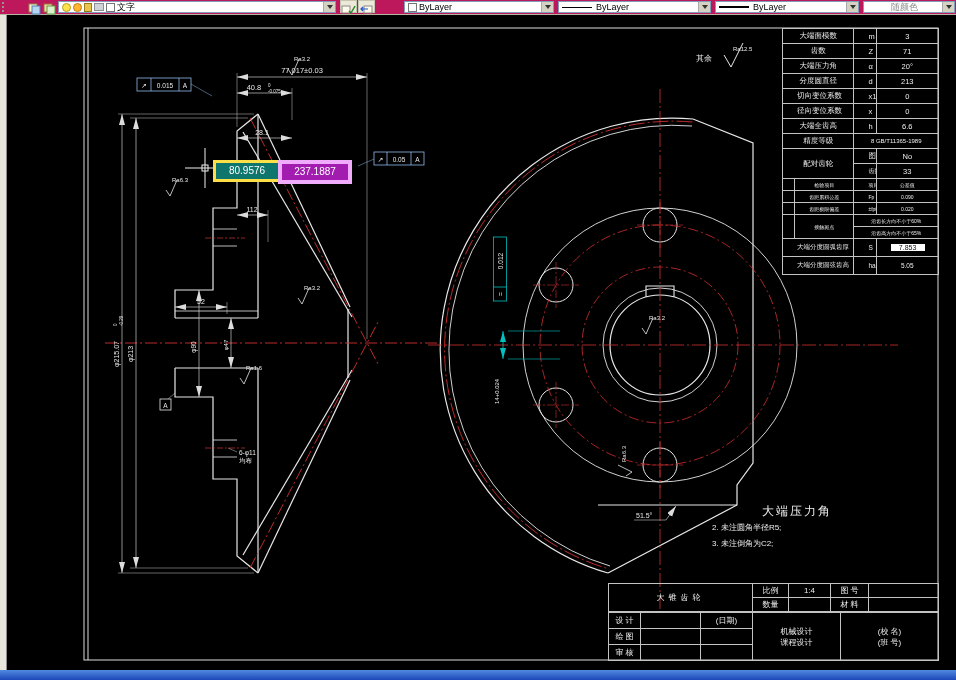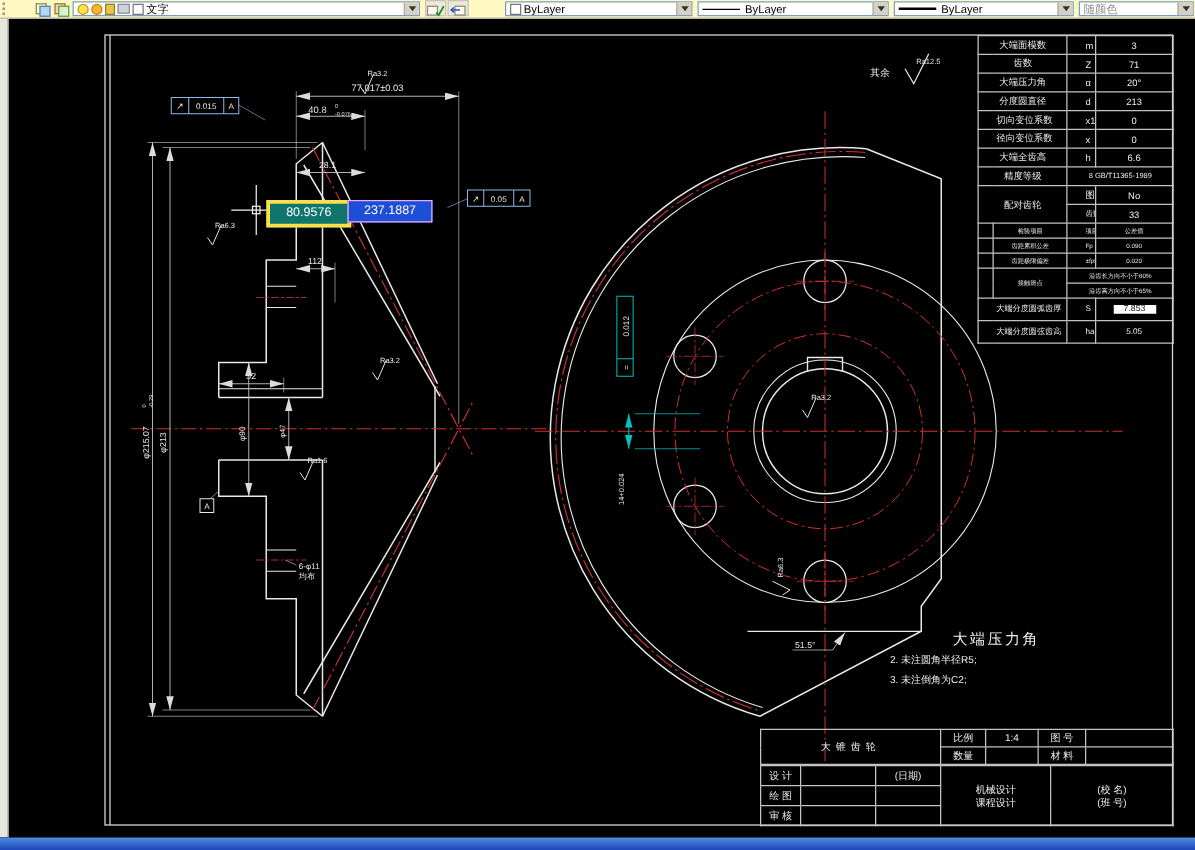--- a/index.html
+++ b/index.html
@@ -1,45 +1,45 @@
 <!DOCTYPE html>
 <html><head>
 <meta charset="utf-8">
 <style>
   html,body{margin:0;padding:0;background:#555;}
   .app{position:relative;width:956px;height:680px;background:#000;overflow:hidden;
        font-family:"Liberation Sans","DejaVu Sans",sans-serif;}
   
-  .toolbar{position:absolute;left:0;top:0;width:956px;height:14px;background:#fef9c3;
+  .toolbar{position:absolute;left:0;top:0;width:956px;height:14px;background:#be185d;
            border-bottom:1px solid #b8b4a2;z-index:30;}
   .grip{position:absolute;left:2px;top:2px;width:3px;height:10px;border-left:2px dotted #9a9684;}
   .tbicon{position:absolute;top:1px;width:14px;height:12px;}
   .tbbtn{position:absolute;top:0;width:17px;height:13px;background:#ece9d8;border:1px solid #c8c4b2;box-sizing:border-box;}
   .combo{position:absolute;top:1px;height:12px;background:#fff;border:1px solid #7f9db9;
          box-sizing:border-box;font-size:9px;line-height:10px;color:#000;display:flex;align-items:center;padding-left:3px;}
   .combo-text{flex:1;overflow:hidden;white-space:nowrap;}
   .combo-arrow{width:11px;height:10px;background:#d6d2c2;border-left:1px solid #aaa;display:flex;align-items:center;justify-content:center;}
   .tri{width:0;height:0;border-left:3px solid transparent;border-right:3px solid transparent;border-top:4px solid #333;}
   .ic{display:inline-block;margin-right:2px;}
   .ic-bulb{width:7px;height:7px;border-radius:50%;background:#ffe24a;border:1px solid #b89b1e;}
   .ic-sun{width:7px;height:7px;border-radius:50%;background:#ffb62e;border:1px solid #c07c12;}
   .ic-lock{width:6px;height:7px;background:#e8c54a;border:1px solid #9c7c20;}
   .ic-printer{width:8px;height:6px;background:#cfd3d8;border:1px solid #8a8f96;}
   .ic-chip{width:7px;height:7px;background:#ffffff;border:1px solid #777;}
   .ic-line{width:30px;height:1px;background:#000;margin-right:4px;}
   .ic-linew{width:30px;height:2px;background:#000;margin-right:4px;}
-  .combo.disabled .combo-text{color:#8b8b8b;}
+  .combo.disabled .combo-text{color:#8b8b8b;text-align:center;}
   
   .canvas{position:absolute;left:0;top:14px;width:956px;height:656px;background:#000;overflow:hidden;}
   .left-strip{position:absolute;left:0;top:0;width:6px;height:656px;background:#e8e6dc;border-right:1px solid #8d8d8d;}
   svg text{fill:#e8e8e8;}
   
   .dyn{position:absolute;height:16px;font-size:10px;line-height:16px;text-align:center;color:#fff;z-index:20;}
   .dyn1{left:213px;top:146px;width:62px;background:#0f766e;border:3px solid #fde047;}
-  .dyn2{left:278px;top:146px;width:66px;background:#1d4ed8;border:1px solid #f0abfc;}
+  .dyn2{left:278px;top:146px;width:66px;background:#a21caf;border:4px solid #f0abfc;}
   
   .gtab{position:absolute;left:782px;top:14px;width:157px;border-collapse:collapse;table-layout:fixed;
         color:#ededed;z-index:10;}
   .gtab td{border:1px solid #c3c3c3;padding:0 14px;text-align:center;overflow:hidden;white-space:nowrap;
            font-size:7.5px;height:14px;}
   .gtab td.tiny{font-size:5px;height:11px;}
   .gtab td.small{font-size:6.5px;height:17px;}
   .whitebox{display:inline-block;background:#fff;color:#111;padding:0 3px;min-width:28px;font-size:7px;}
   
   .tech-title{position:absolute;left:762px;top:489px;font-size:12px;color:#ededed;letter-spacing:2px;z-index:10;}

